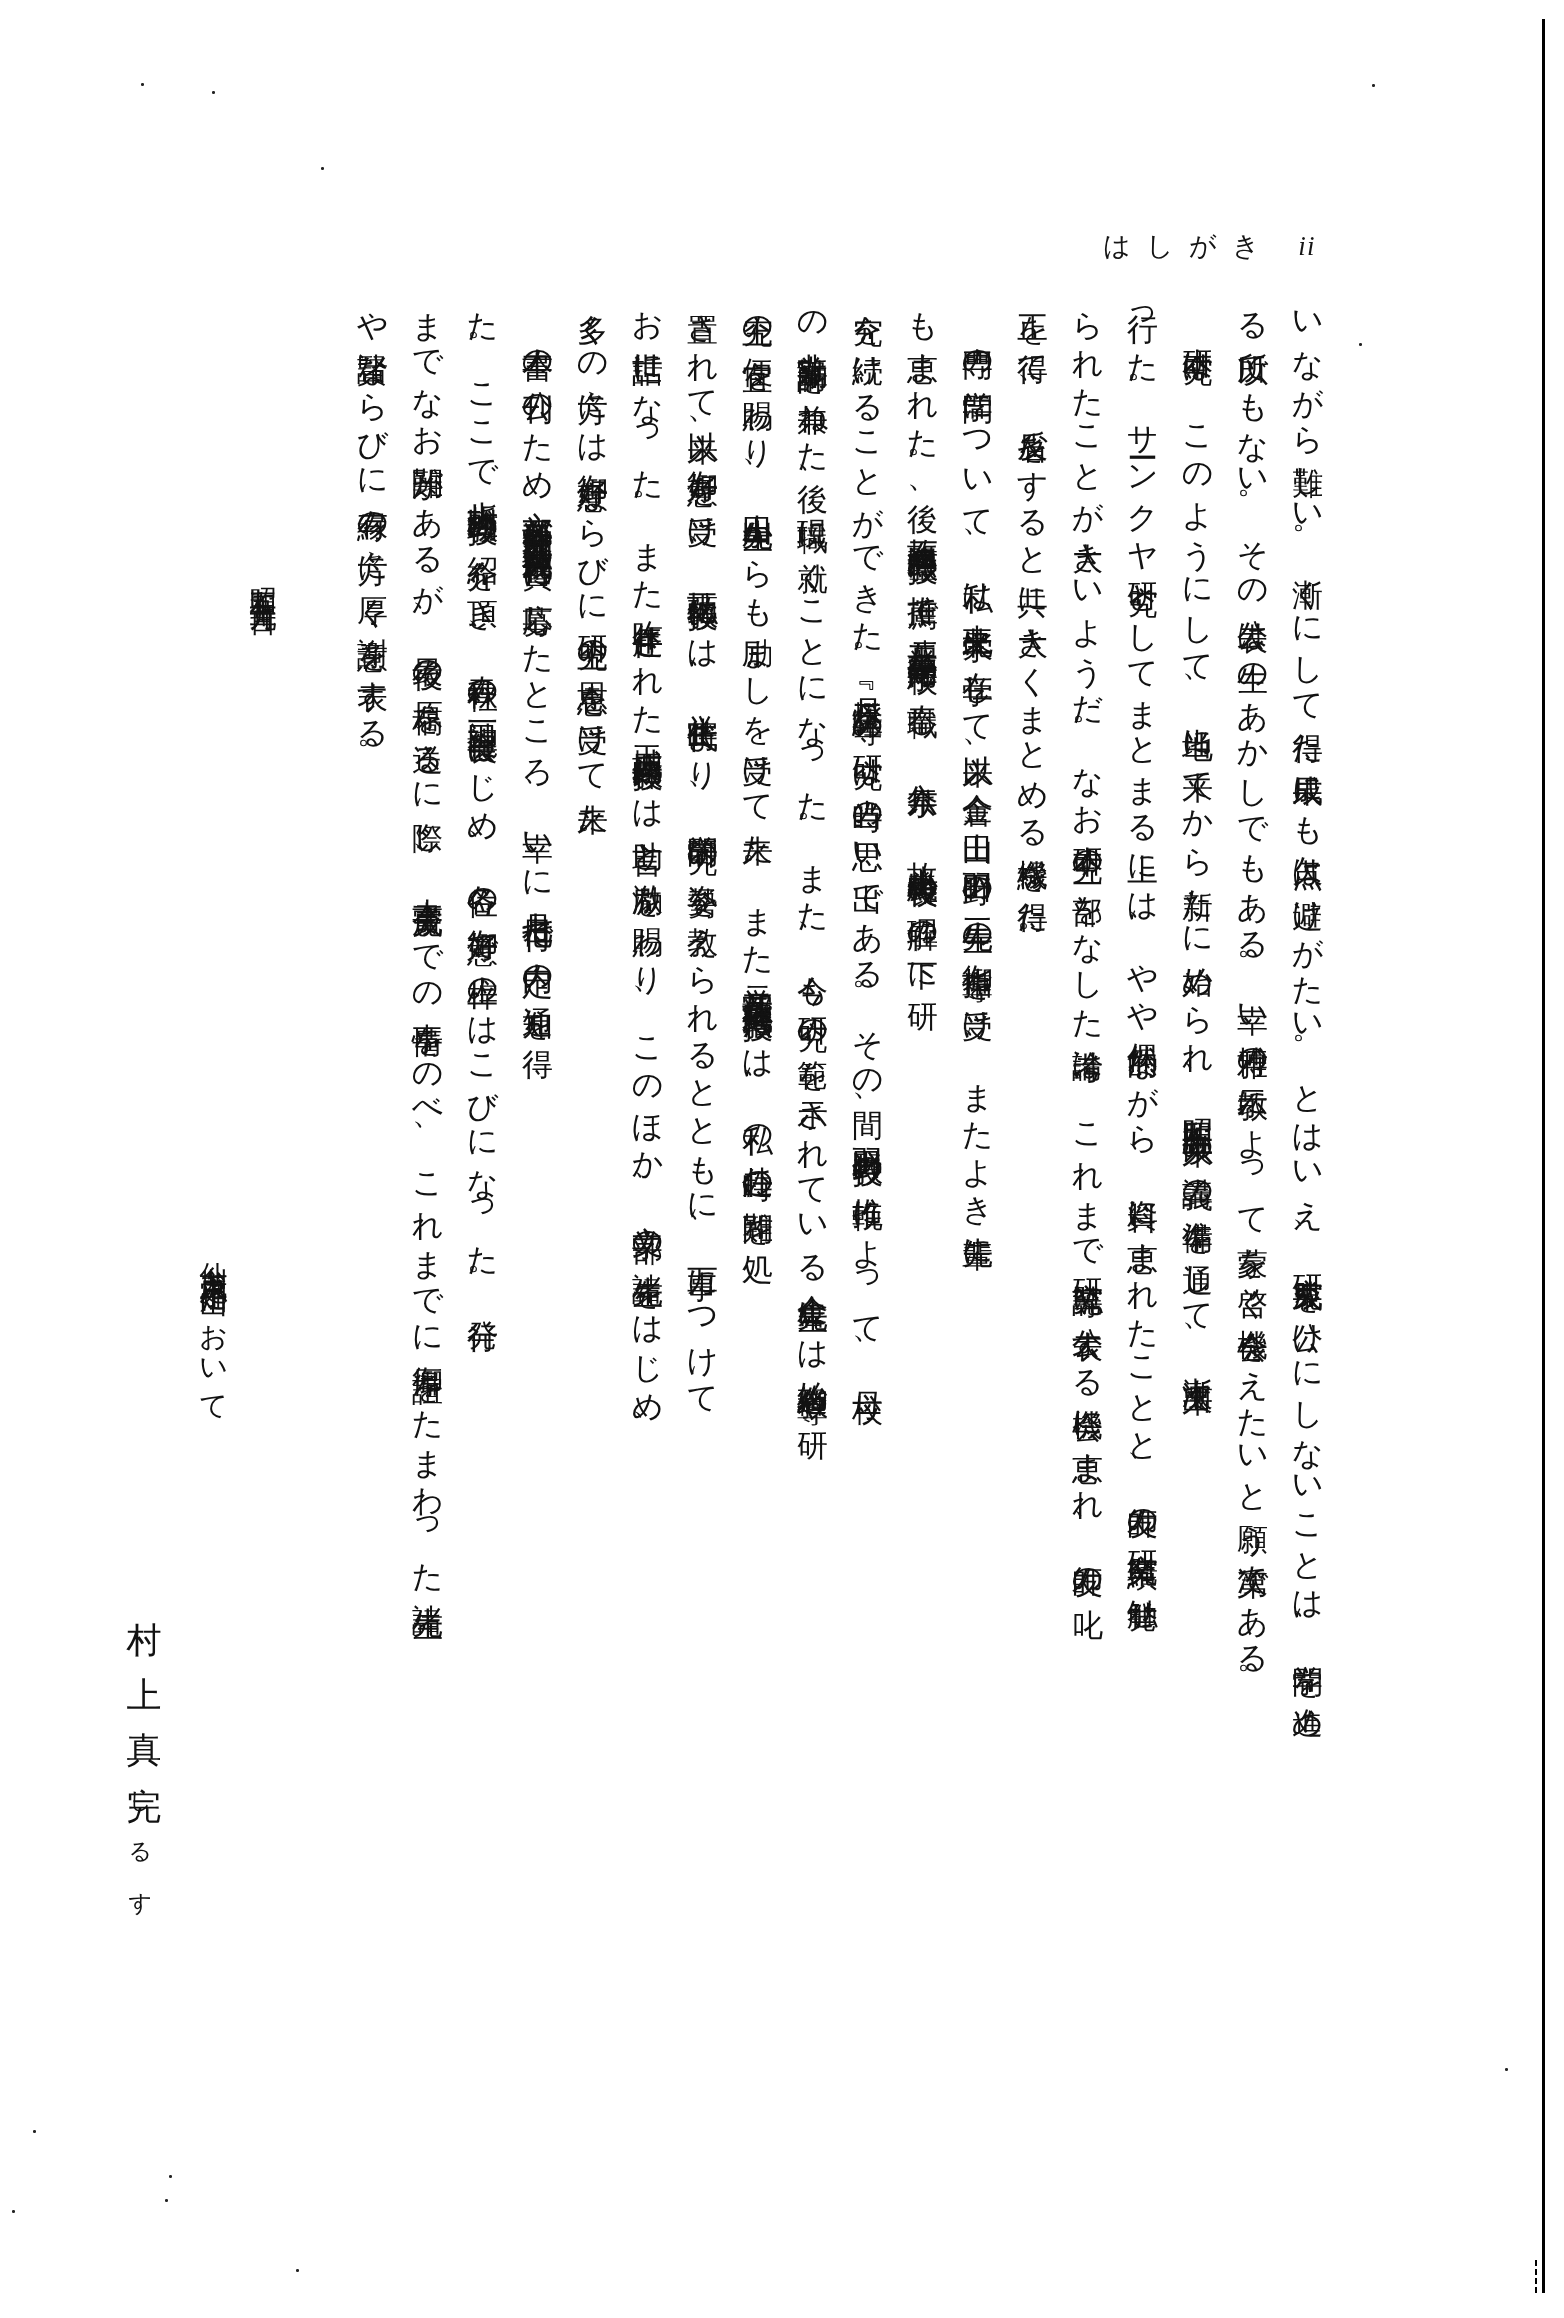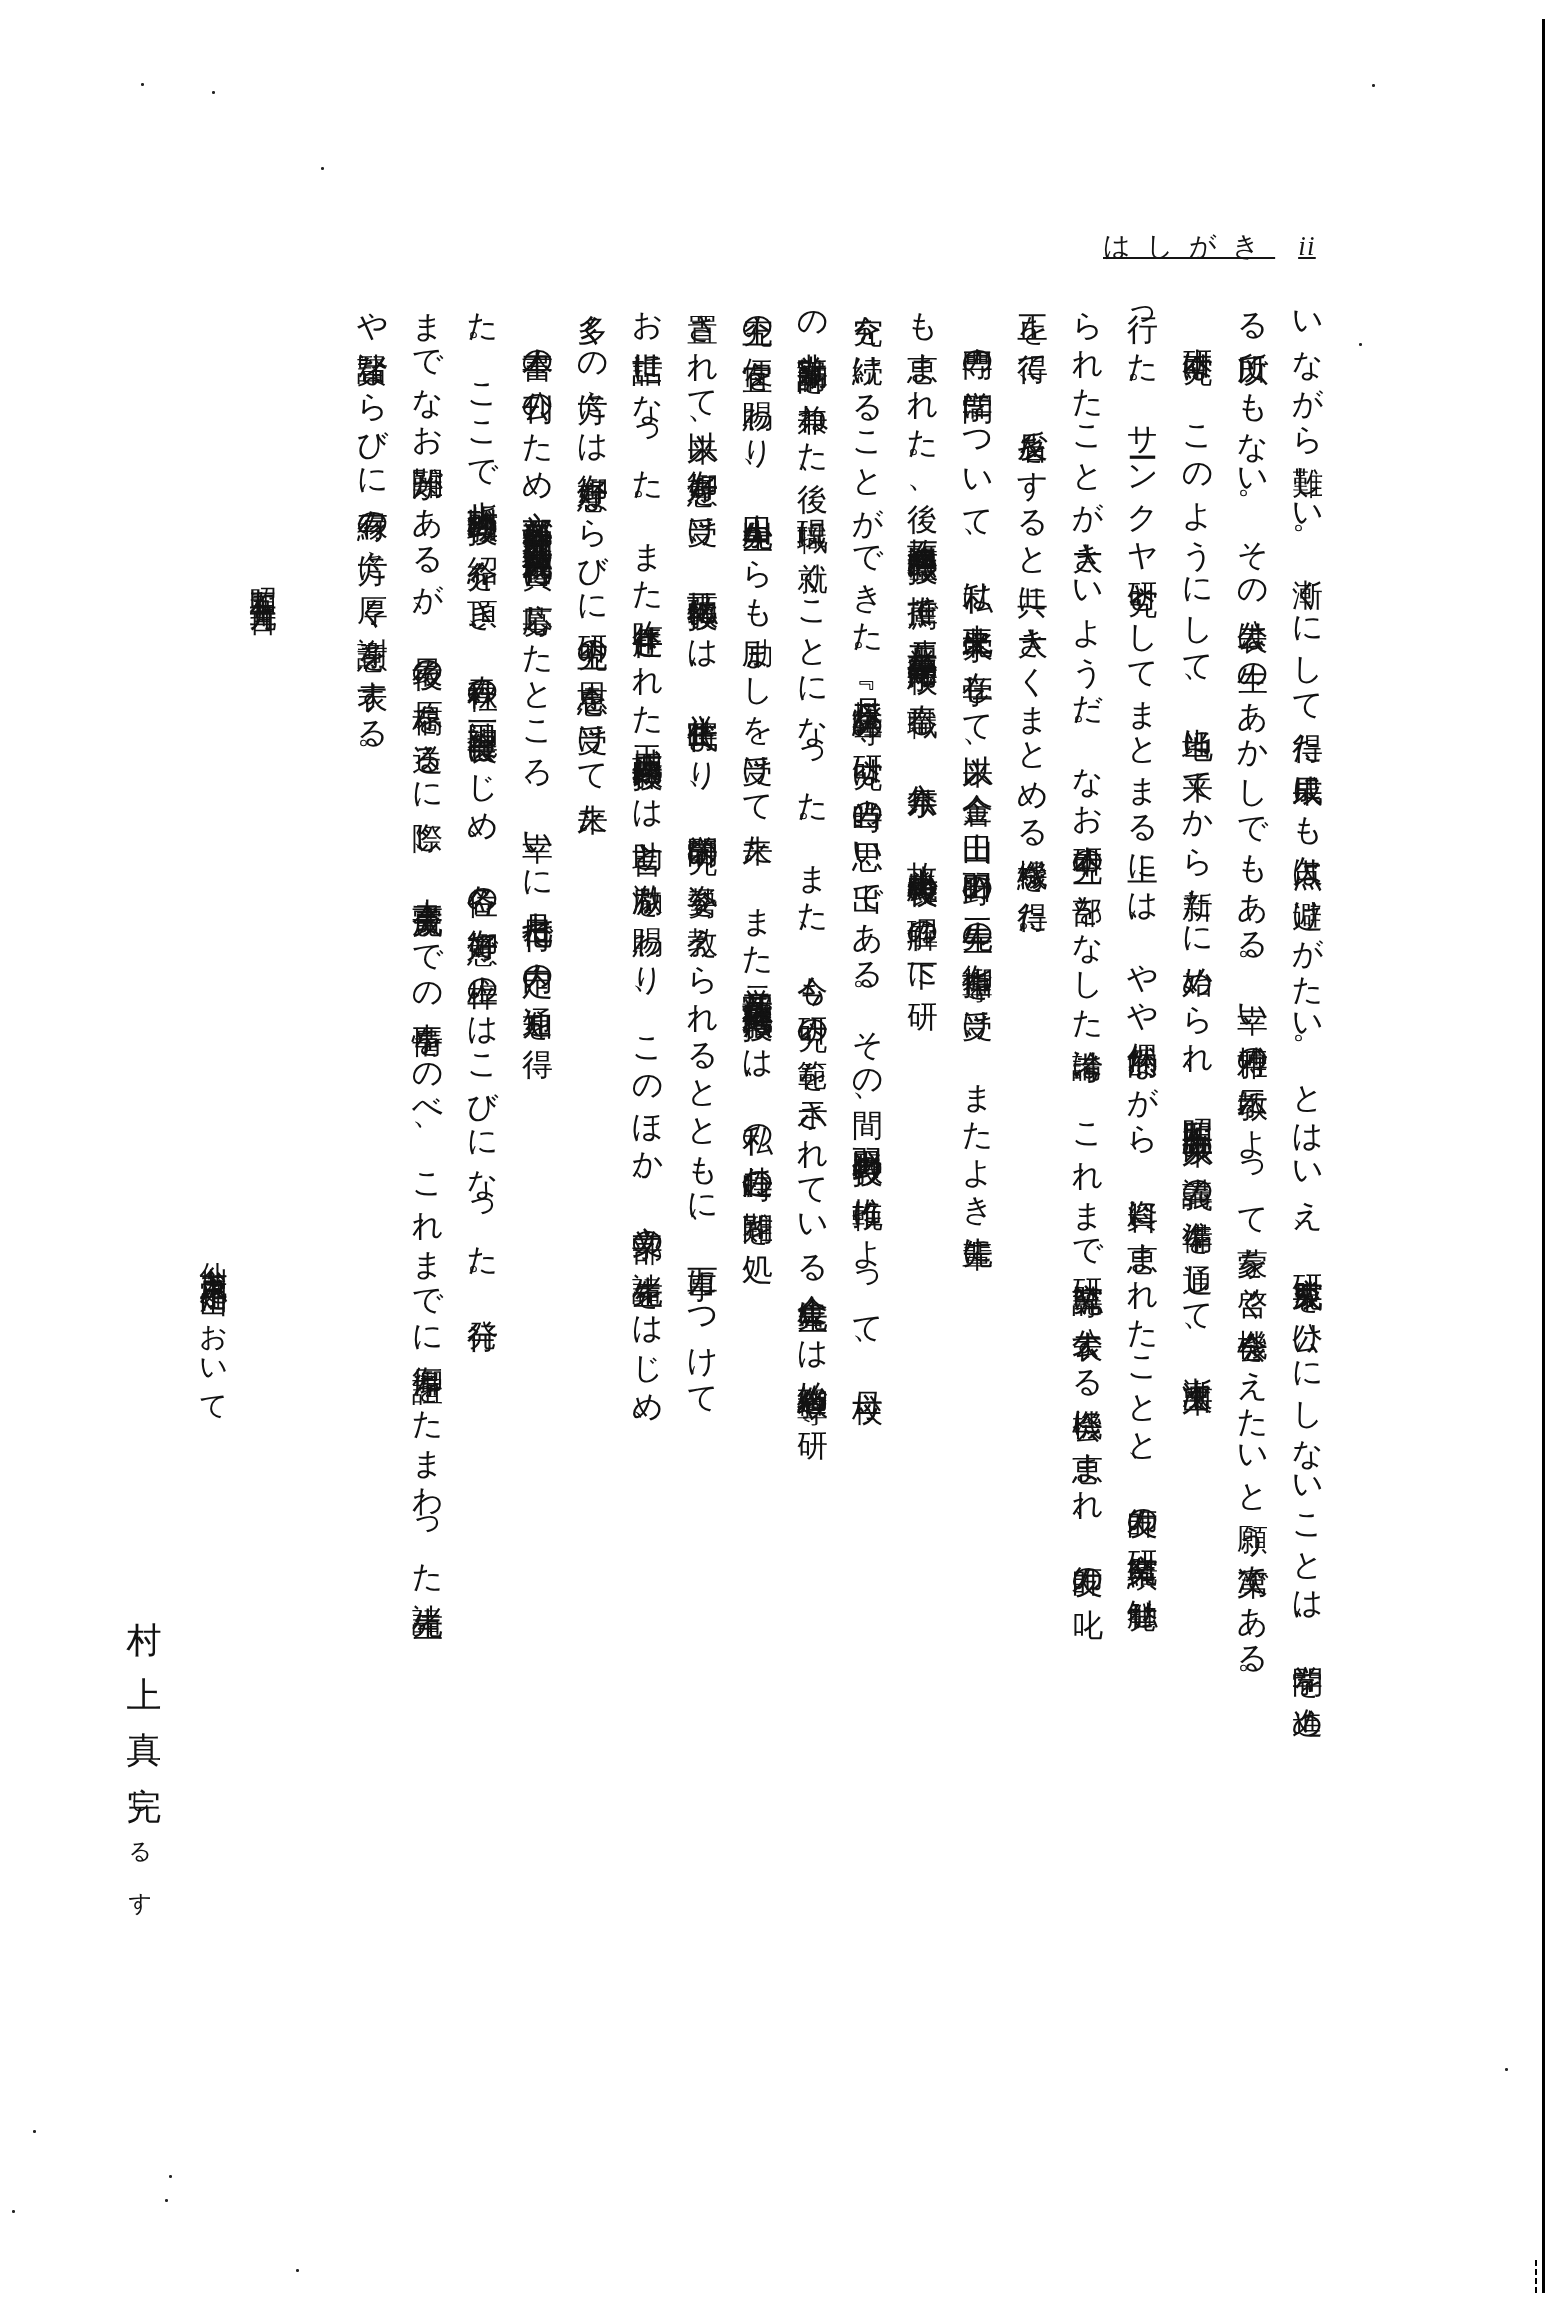--- a/index.html
+++ b/index.html
@@ -13,21 +13,20 @@
     font-family: "Liberation Serif", "DejaVu Serif", serif;
     color: #121212;
   }
   
   .running-head {
     position: absolute;
     top: 228px; left: 1103px;
     font-size: 27px;
     white-space: nowrap;
     color: #151515;
-    text-decoration: underline;
   }
   .running-head .rh-title { letter-spacing: 15.4px; }
   .running-head .rh-page {
     font-style: italic;
     margin-left: 23px;
     letter-spacing: 1.3px;
   }
   
   .main-text {
     position: absolute;

